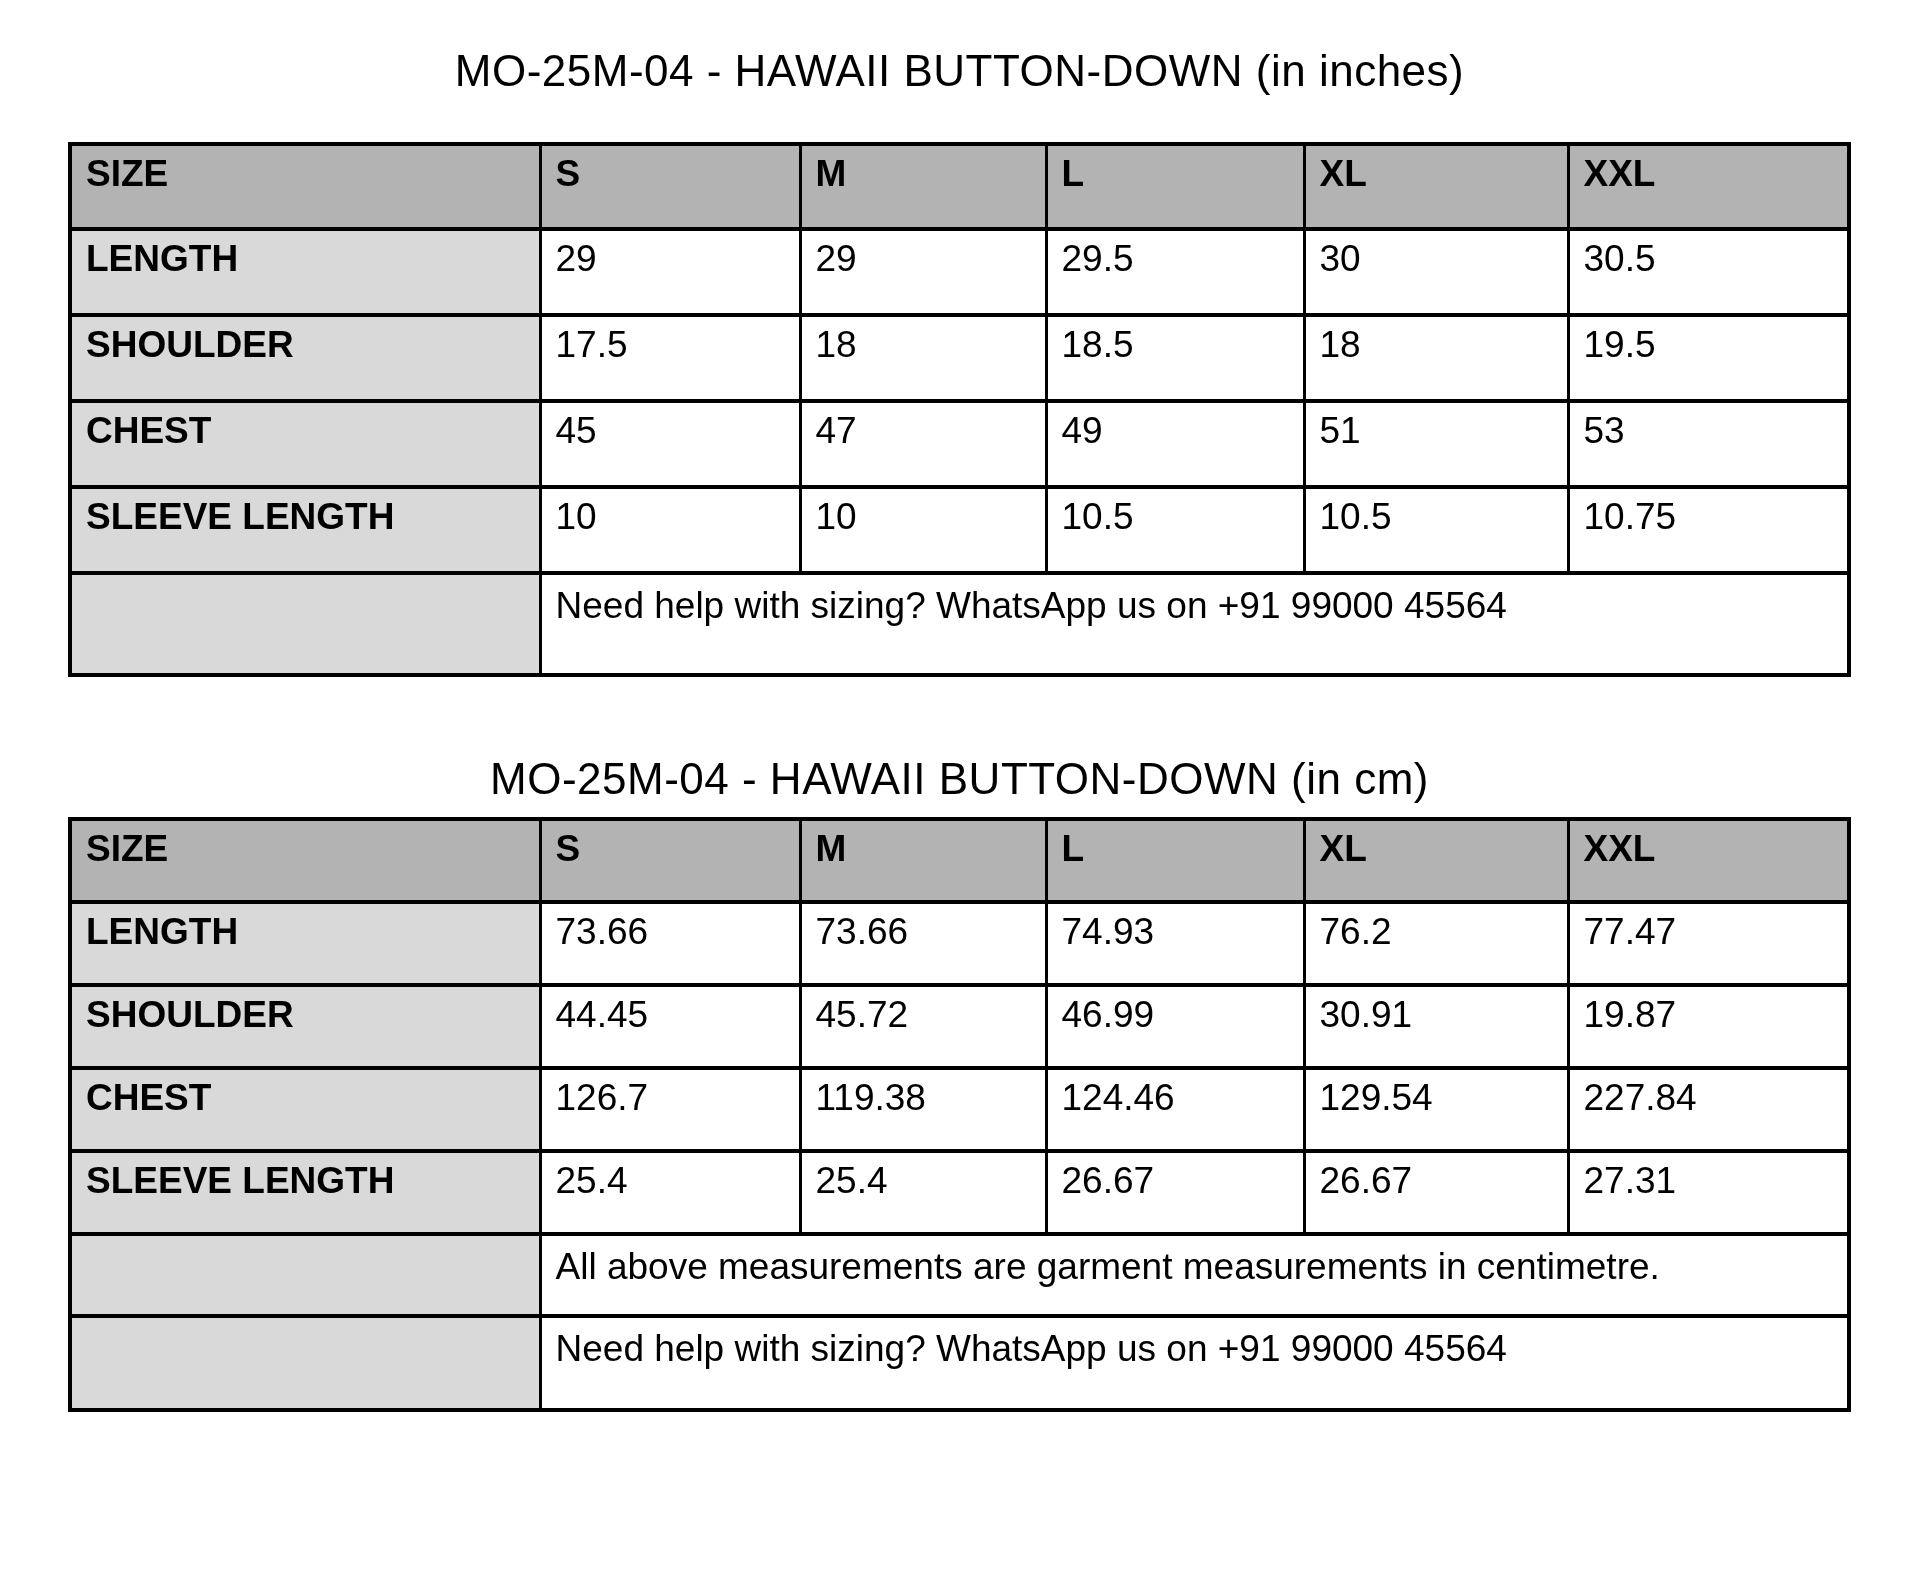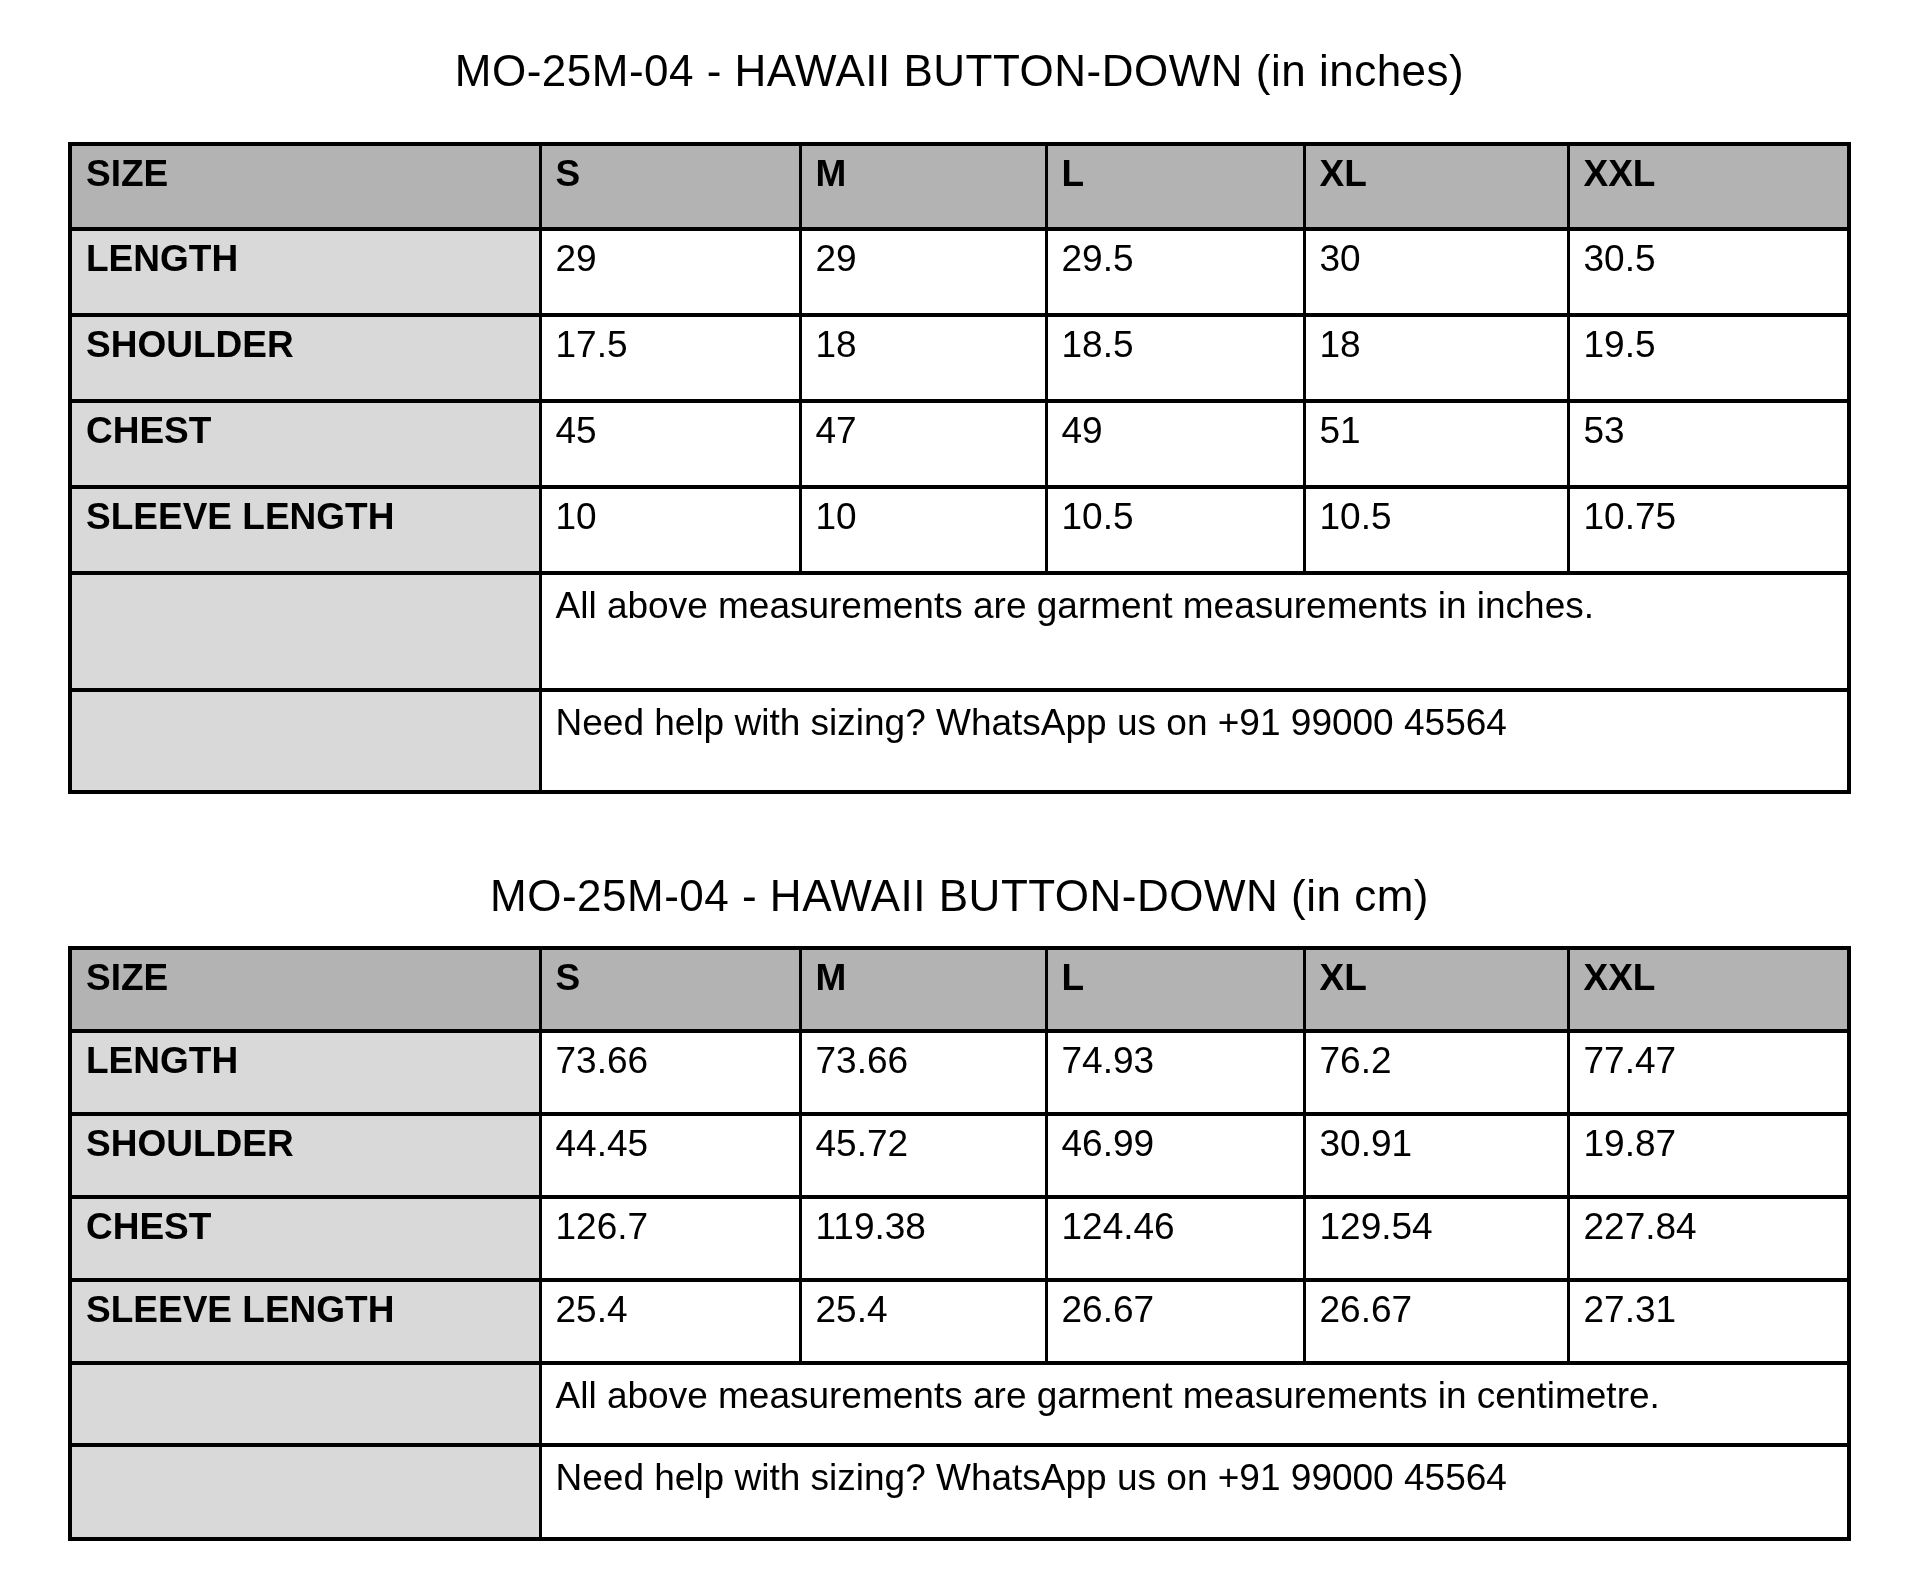--- a/index.html
+++ b/index.html
@@ -19,21 +19,21 @@
   }
   .title {
     margin: 0;
     text-align: center;
     font-size: 44px;
     font-weight: 400;
     line-height: 1.18;
     letter-spacing: 0.5px;
   }
   .title-inches { margin-bottom: 45px; }
-  .title-cm { margin-top: 76px; margin-bottom: 24px; }
+  .title-cm { margin-top: 76px; margin-bottom: 12px; }
 
   table.size-table {
     width: 1779px;
     margin: 0 auto;
     border-collapse: collapse;
     table-layout: fixed;
     border: 4px solid var(--border, #000000);
   }
   .size-table th, .size-table td {
     border-style: solid;
@@ -123,24 +123,20 @@
           <td class="val">53</td>
         </tr>
         <tr class="row-data">
           <td class="label">SLEEVE LENGTH</td>
           <td class="val">10</td>
           <td class="val">10</td>
           <td class="val">10.5</td>
           <td class="val">10.5</td>
           <td class="val">10.75</td>
         </tr>
-        <tr class="row-note1">
-          <td class="label"></td>
-          <td class="val note-cell" colspan="5">All above measurements are garment measurements in inches.</td>
-        </tr>
         <tr class="row-note2">
           <td class="label"></td>
           <td class="val note-cell" colspan="5"><span>Need help with sizing? WhatsApp us on</span> <span>+91 99000 45564</span></td>
         </tr>
       </tbody>
     </table>
   </section>
 
   <section>
     <h1 class="title title-cm">MO-25M-04 - HAWAII BUTTON-DOWN (in cm)</h1>

